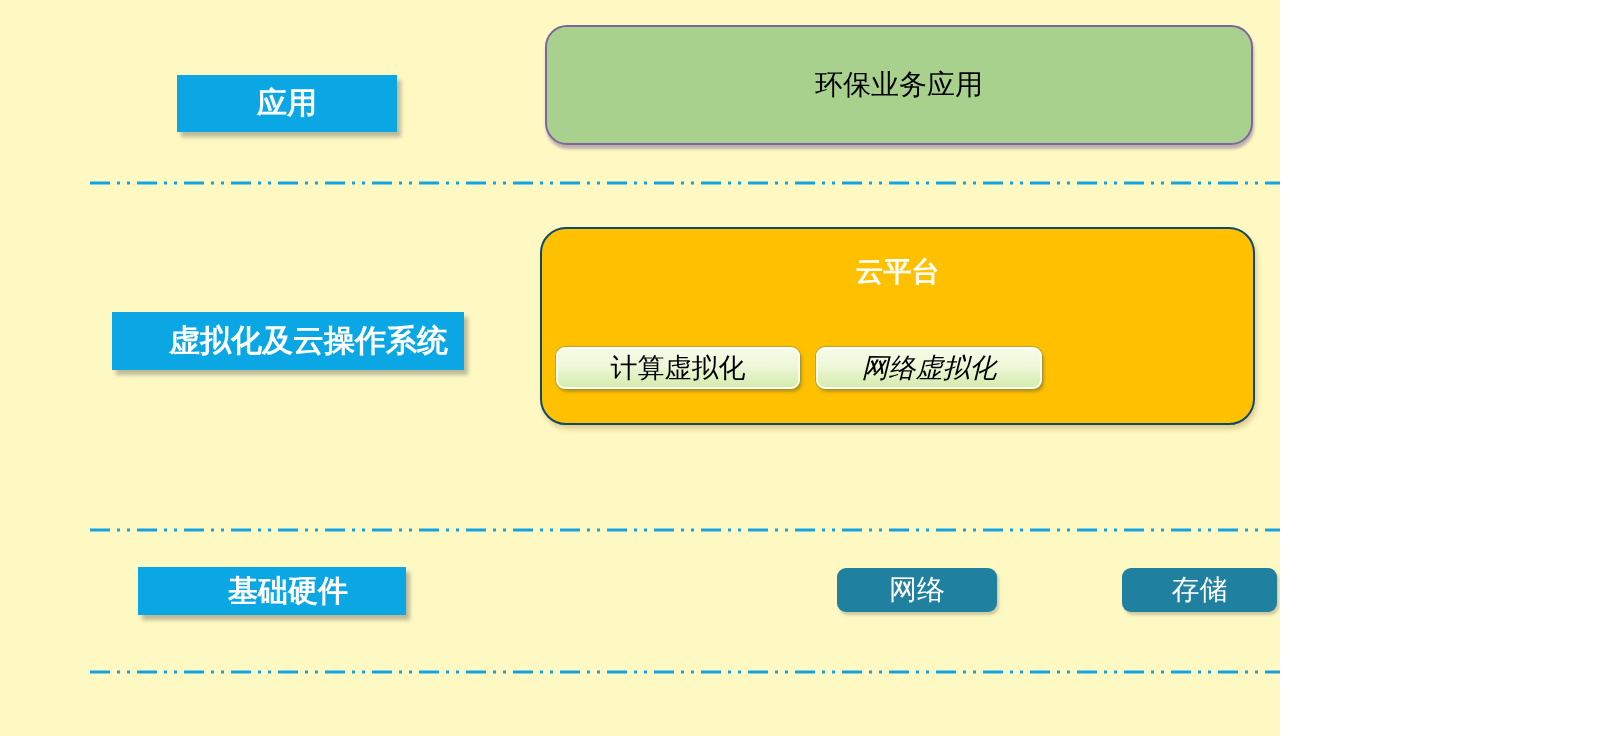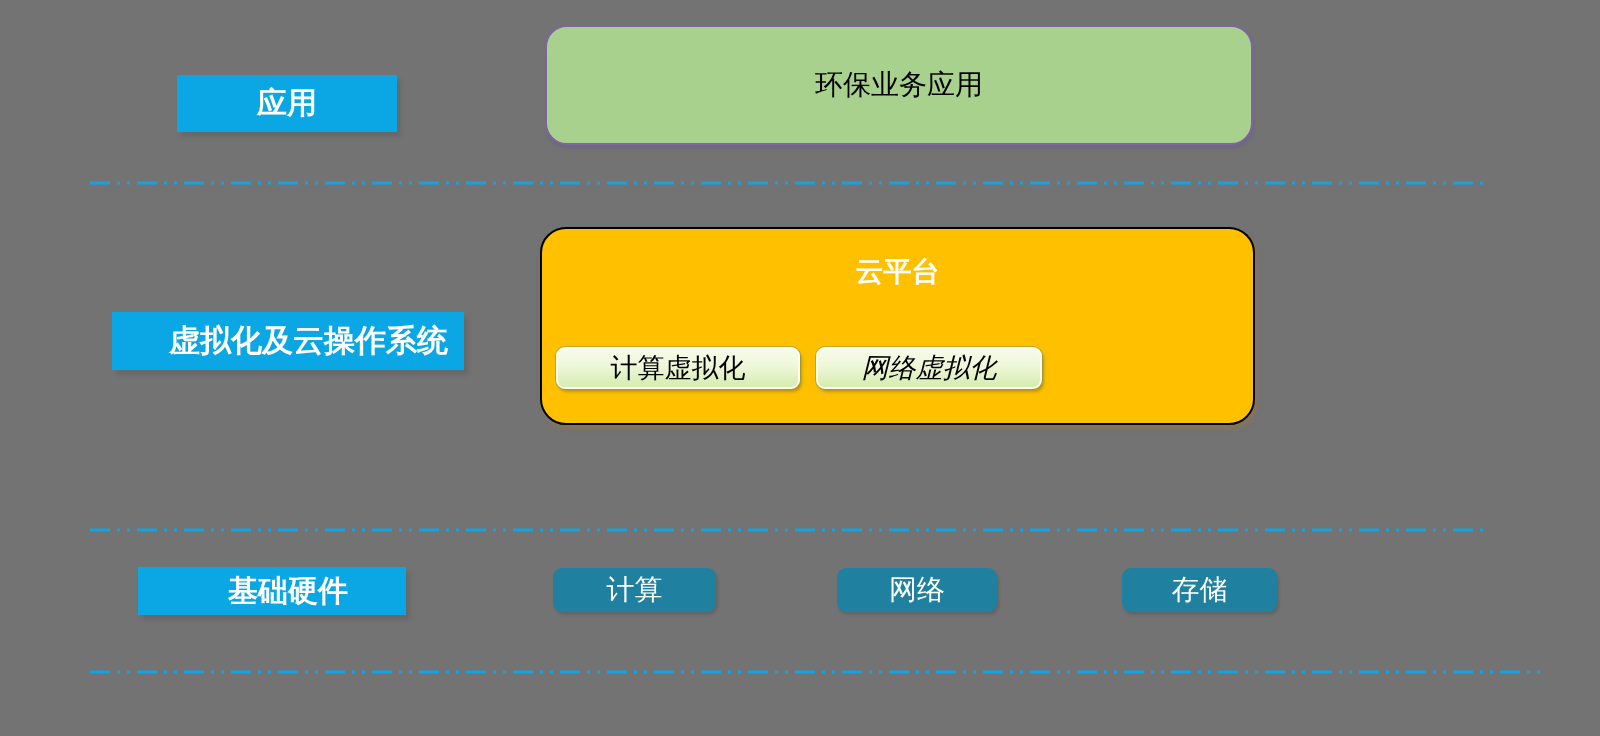--- a/index.html
+++ b/index.html
@@ -1,23 +1,23 @@
 <!DOCTYPE html>
 <html><head>
 <meta charset="utf-8">
 <style>
   * { box-sizing: border-box; }
   html, body { margin: 0; padding: 0; background: #ffffff; }
   body { font-family: "Liberation Sans", "DejaVu Sans", sans-serif; }
 
   .canvas {
     position: relative;
-    width: 1600px;
+    width: 1280px;
     height: 736px;
-    background: #737373;
+    background: #fef9c3;
     overflow: hidden;
   }
 
   
   .layer-label {
     position: absolute;
     background: #0aa7e4;
     color: #ffffff;
     font-weight: bold;
     display: flex;
@@ -40,21 +40,21 @@
     display: flex; align-items: center; justify-content: center;
     font-size: 28px; color: #000000;
     box-shadow: 1px 4px 3px rgba(105, 90, 140, 0.45);
   }
 
   
   .platform-box {
     position: absolute;
     left: 540px; top: 227px; width: 715px; height: 198px;
     background: #ffc000;
-    border: 2px solid #000000;
+    border: 2px solid #0c4a6e;
     border-radius: 26px;
     box-shadow: 2px 4px 5px rgba(170, 120, 50, 0.35);
   }
   .platform-title {
     position: absolute;
     left: 0; right: 0; top: 24px;
     text-align: center;
     color: #ffffff;
     font-weight: bold;
     font-size: 28px;
@@ -123,21 +123,20 @@
   </div>
 
   <div class="separator" id="sep-middle">
     <svg width="1400" height="4" viewBox="0 0 1400 4">
       <line x1="0" y1="2" x2="1400" y2="2" stroke="#14a3e2" stroke-width="3" stroke-dasharray="20 7 3 7 3 7"></line>
     </svg>
   </div>
 
   <div class="layer-label" id="label-hw">基础硬件</div>
 
-  <div class="hw-box" id="hw-compute">计算</div>
   <div class="hw-box" id="hw-network">网络</div>
   <div class="hw-box" id="hw-storage">存储</div>
 
   <div class="separator" id="sep-bottom">
     <svg width="1450" height="4" viewBox="0 0 1450 4">
       <line x1="0" y1="2" x2="1450" y2="2" stroke="#14a3e2" stroke-width="3" stroke-dasharray="20 7 3 7 3 7"></line>
     </svg>
   </div>
 
 </div>

